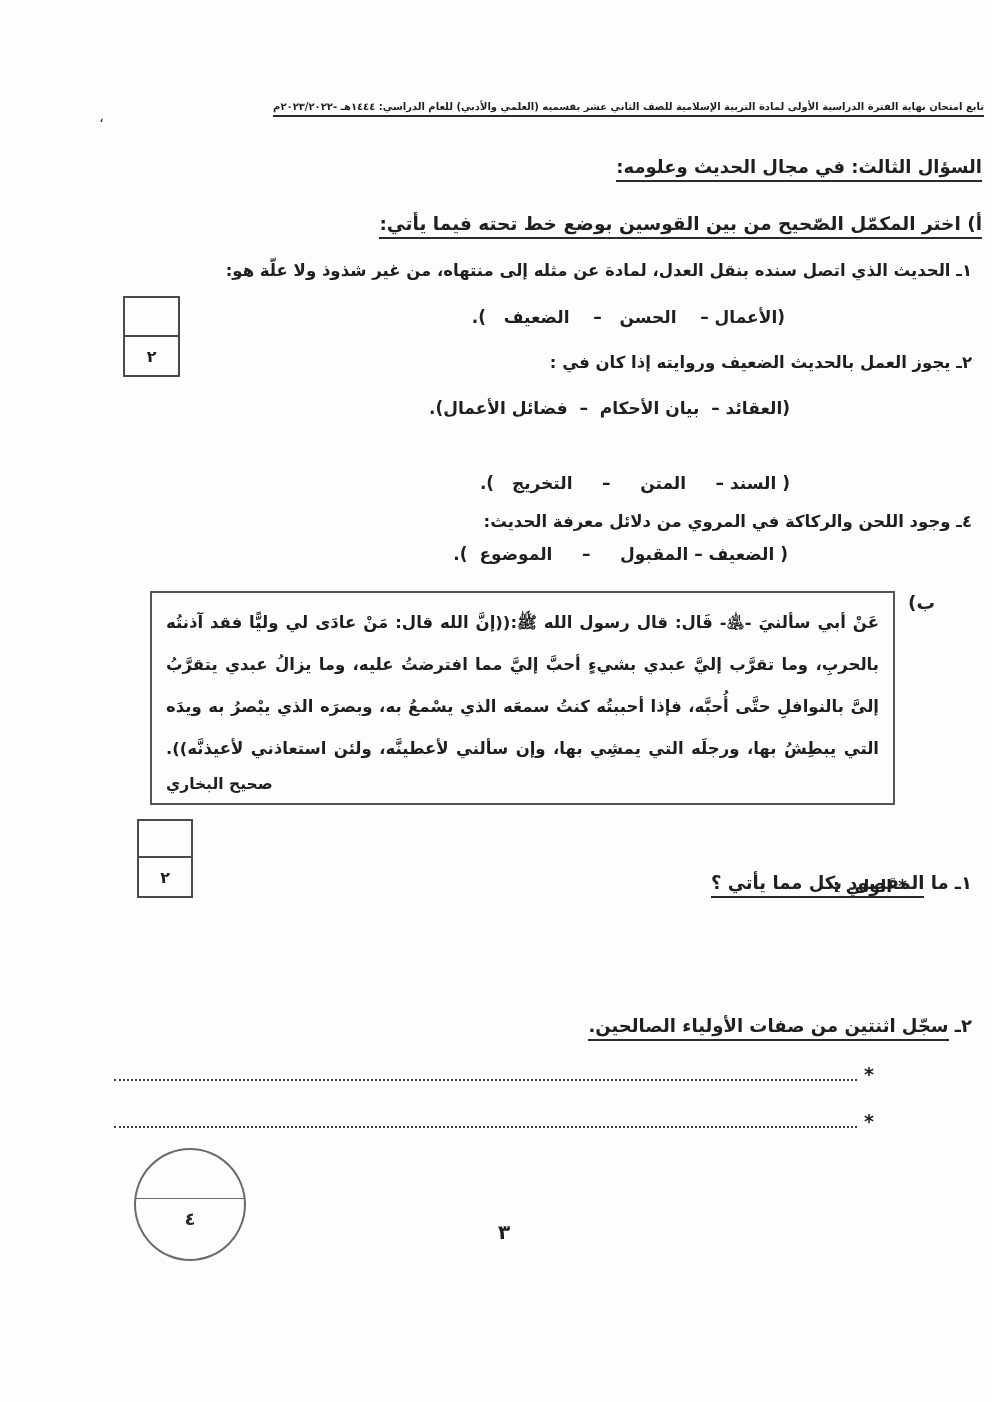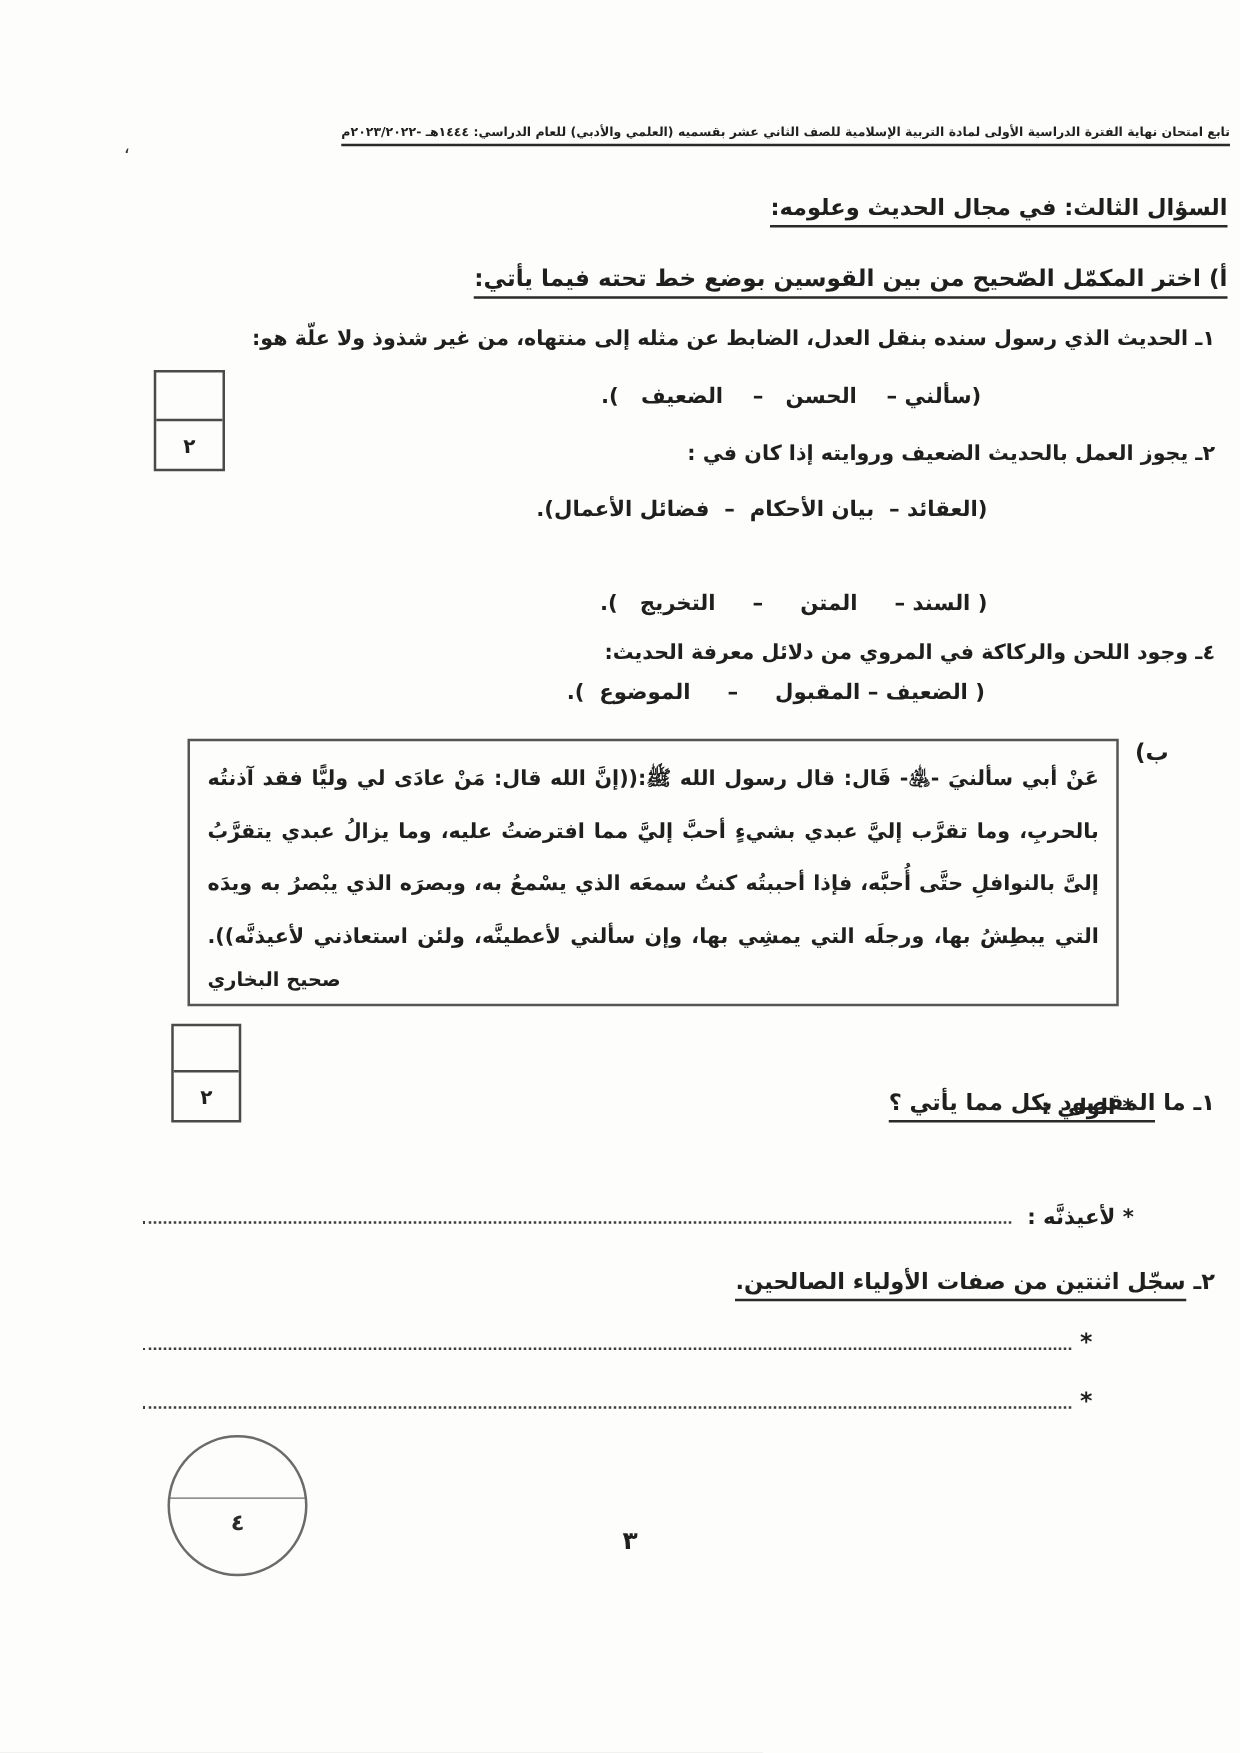--- a/index.html
+++ b/index.html
@@ -82,22 +82,22 @@
 
 <div class="page">
 
   <div class="abs header-line b ul">تابع امتحان نهاية الفترة الدراسية الأولى لمادة التربية الإسلامية للصف الثاني عشر بقسميه (العلمي والأدبي) للعام الدراسي: ١٤٤٤هـ -٢٠٢٣/٢٠٢٢م</div>
   <div class="abs stray-comma">،</div>
 
   <div class="abs section-title b"><span class="ul">السؤال الثالث: في مجال الحديث وعلومه:</span></div>
 
   <div class="abs instr-a b"><span class="ul">أ) اختر المكمّل الصّحيح من بين القوسين بوضع خط تحته فيما يأتي:</span></div>
 
-  <div class="abs q q1 b">١ـ الحديث الذي رسول سنده بنقل العدل، الضابط عن مثله إلى منتهاه، من غير شذوذ ولا علّة هو:</div>
-  <div class="abs opts opts1 b pre">(سألني –    الحسن   –    الضعيف   ).</div>
+  <div class="abs q q1 b">١ـ الحديث الذي اتصل سنده بنقل العدل، لمادة عن مثله إلى منتهاه، من غير شذوذ ولا علّة هو:</div>
+  <div class="abs opts opts1 b pre">(الأعمال –    الحسن   –    الضعيف   ).</div>
 
   <div class="abs q q2 b">٢ـ يجوز العمل بالحديث الضعيف وروايته إذا كان في :</div>
   <div class="abs opts opts2 b pre">(العقائد –  بيان الأحكام  –  فضائل الأعمال).</div>
 
   <div class="abs opts opts3 b pre">( السند –     المتن     –     التخريج   ).</div>
 
   <div class="abs q q4 b">٤ـ وجود اللحن والركاكة في المروي من دلائل معرفة الحديث:</div>
   <div class="abs opts opts4 b pre">( الضعيف – المقبول     –     الموضوع  ).</div>
 
   <div class="abs score-box score-box-a">
@@ -120,24 +120,20 @@
     <div class="cell-bottom">٢</div>
   </div>
 
 
   <div class="abs bq bq1 b"><span class="pre">١ـ ما </span><span class="ul">المقصود بكل مما يأتي ؟</span></div>
 
   <div class="abs fill-row item1">
     <span class="fill-label">* الولي : </span>
     <span class="dotted-leader"></span>
   </div>
-  <div class="abs fill-row item2">
-    <span class="fill-label">* لأعيذنَّه : </span>
-    <span class="dotted-leader"></span>
-  </div>
 
   <div class="abs bq bq2 b"><span class="pre">٢ـ </span><span class="ul">سجّل اثنتين من صفات الأولياء الصالحين.</span></div>
 
   <div class="abs bullet-row bullet1">
     <span class="bullet-star">*</span>
     <span class="dotted-leader"></span>
   </div>
   <div class="abs bullet-row bullet2">
     <span class="bullet-star">*</span>
     <span class="dotted-leader"></span>

